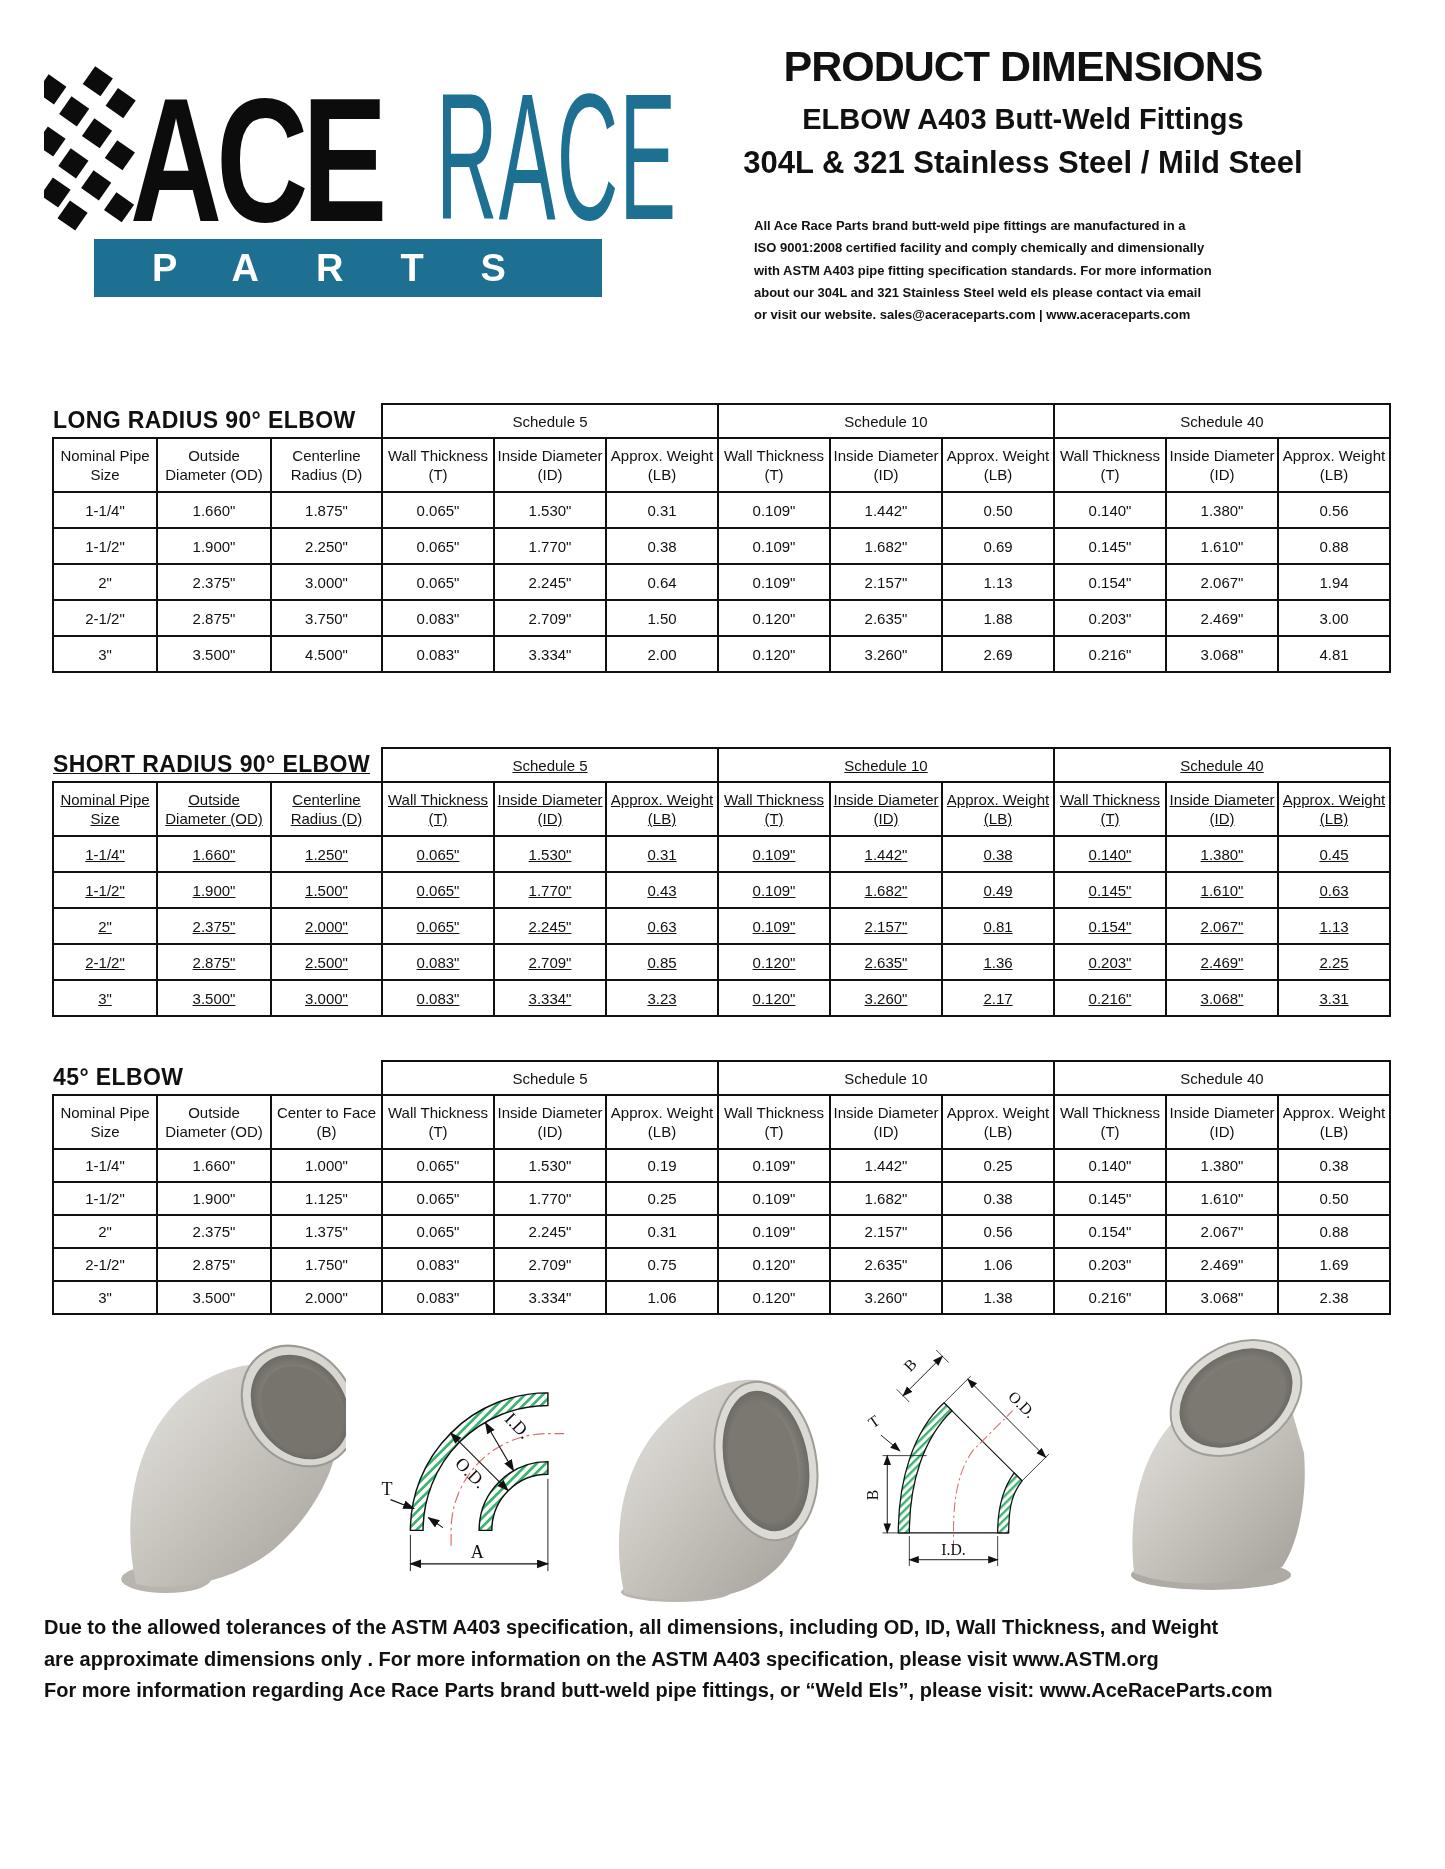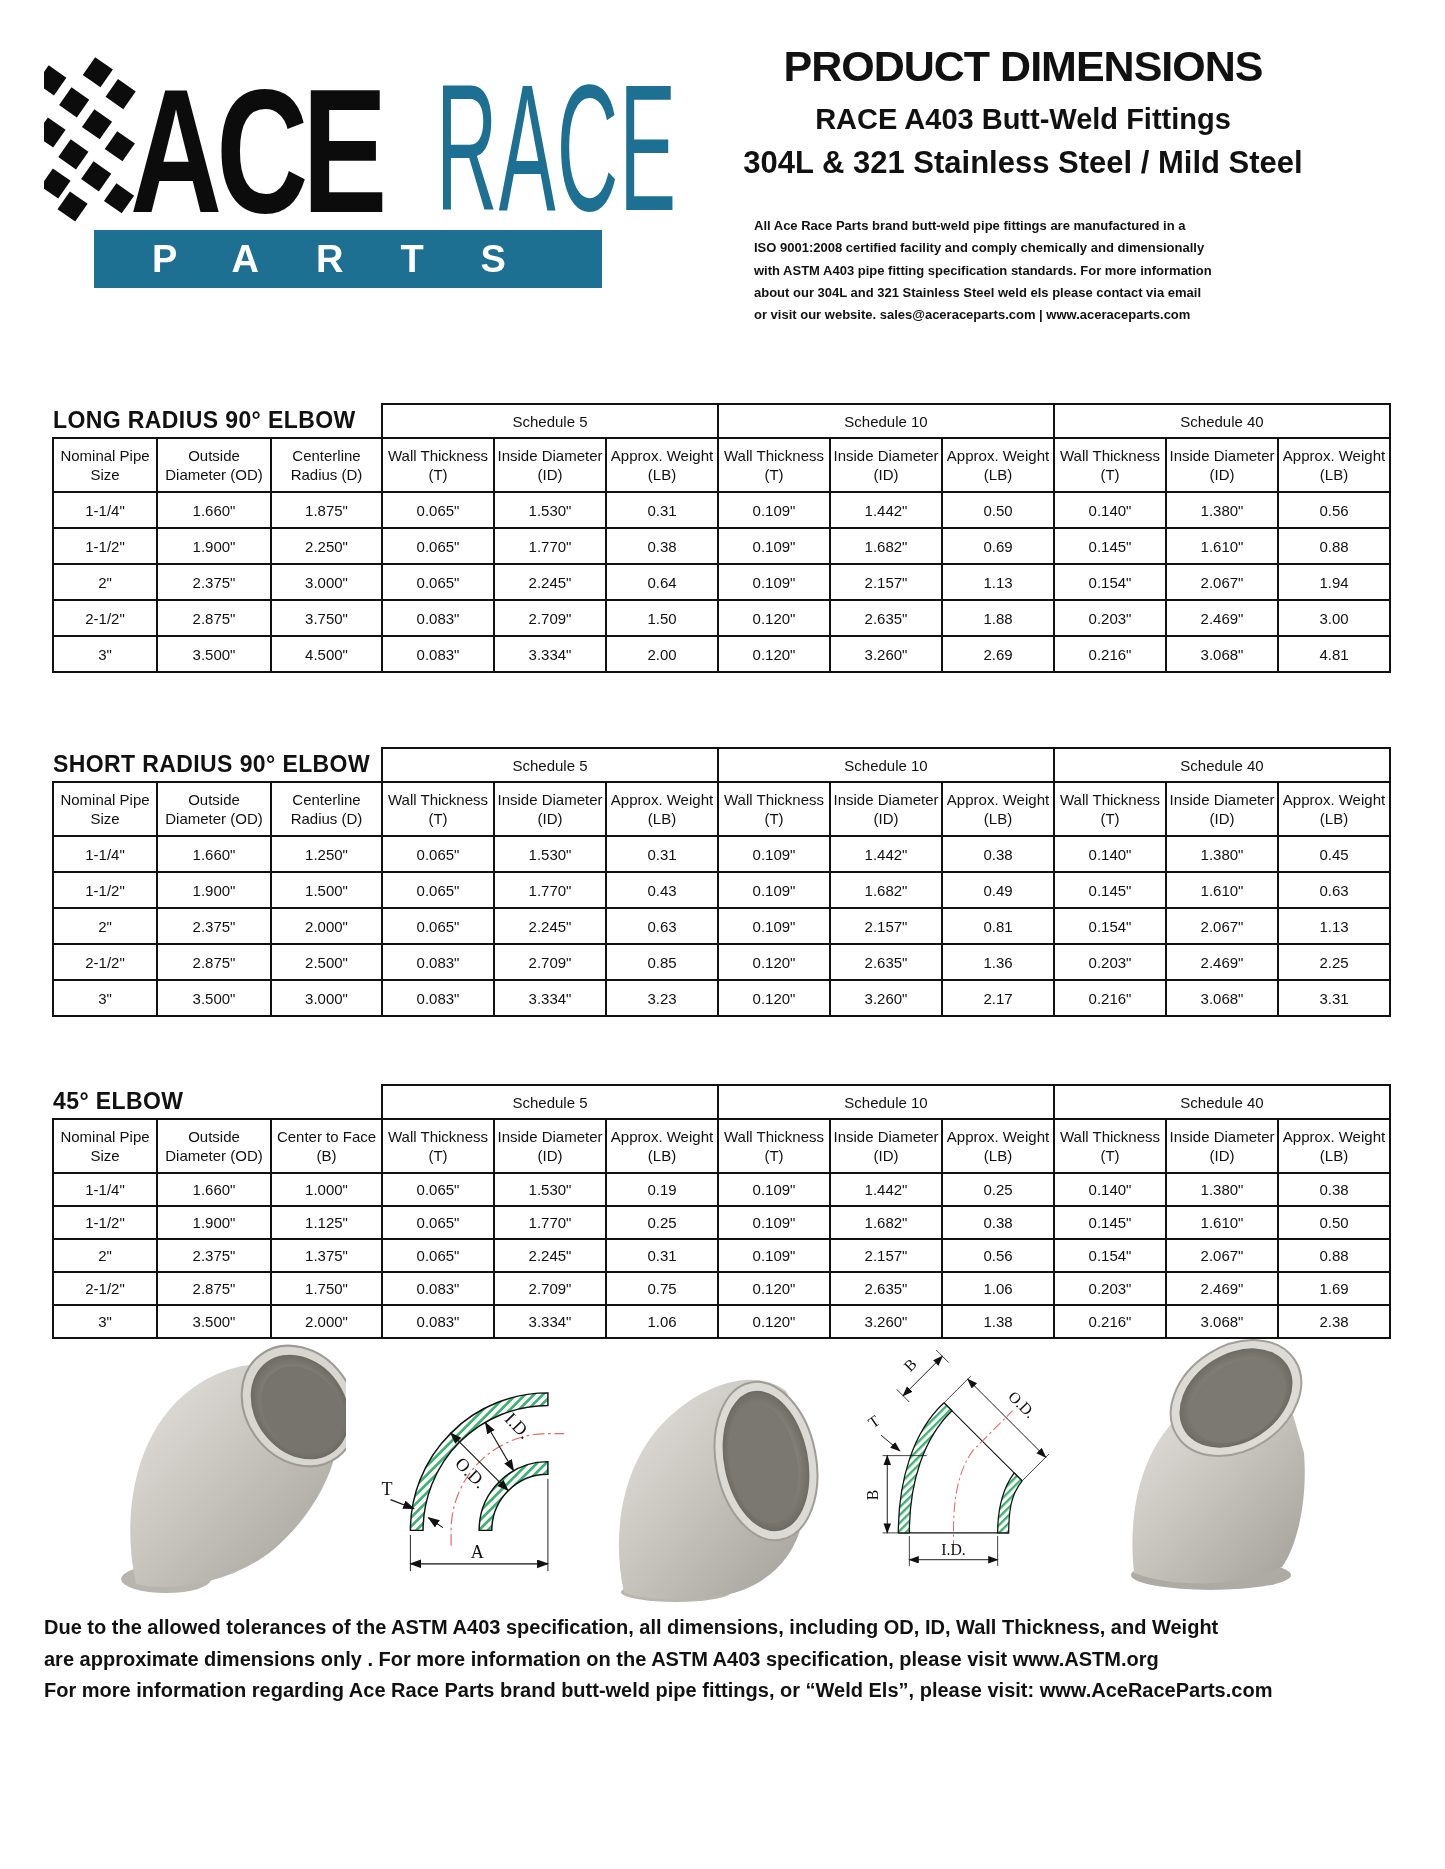--- a/index.html
+++ b/index.html
@@ -1,41 +1,41 @@
 <!DOCTYPE html>
 <html><head>
 <meta charset="utf-8">
 <style>
   html,body{margin:0;padding:0;background:#fff;}
   .page{position:relative;width:1445px;height:1869px;background:#fff;margin:0 auto;overflow:hidden;
         font-family:"Liberation Sans",sans-serif;color:#111;}
 
   
-  .logo{position:absolute;left:44px;top:18px;width:570px;height:280px;}
+  .logo{position:absolute;left:44px;top:27px;width:570px;height:280px;}
   .flag{position:absolute;left:0;top:38px;}
   .ace{position:absolute;left:86px;top:44px;font-size:150px;font-weight:900;letter-spacing:-7px;
        line-height:150px;transform:scale(0.85,1.18);transform-origin:0 0;color:#0c0c0c;white-space:nowrap;}
   .race{position:absolute;left:392px;top:44px;font-size:155px;font-weight:400;letter-spacing:2px;
        line-height:150px;transform:scale(0.55,1.16);transform-origin:0 0;color:#1d7091;white-space:nowrap;}
   .parts{position:absolute;left:50px;top:212px;width:508px;height:58px;background:#1d7091;
        color:#fff;font-size:38px;font-weight:bold;letter-spacing:57px;padding-left:58px;
        line-height:58px;box-sizing:border-box;white-space:nowrap;overflow:hidden;}
 
   
   .head-text{position:absolute;left:628px;top:42px;width:790px;text-align:center;}
   .h-title{font-size:43px;font-weight:900;letter-spacing:-1px;}
   .h-sub1{font-size:29px;font-weight:800;margin-top:12px;}
   .h-sub2{font-size:31px;font-weight:800;margin-top:9px;}
   .h-intro{margin-top:34px;margin-left:126px;width:670px;text-align:left;
            font-size:13px;font-weight:bold;line-height:22.3px;}
 
   
   #tables{position:absolute;left:52px;top:403px;}
   .tblwrap{margin-bottom:74px;}
-  .tblwrap:nth-child(2){margin-bottom:67px;}
+  .tblwrap:nth-child(2){margin-bottom:43px;text-decoration:underline;}
   table{border-collapse:collapse;table-layout:fixed;}
   td{border:2px solid #111;text-align:center;vertical-align:middle;font-size:15px;padding:0;color:#111;}
   .titlecell{border:none;text-align:left;vertical-align:bottom;padding-bottom:3px;}
   .tbltitle{font-weight:bold;font-size:23px;letter-spacing:0.4px;white-space:nowrap;}
   .schedrow td.sched{height:32px;}
   .colhdr{height:52px;line-height:1.28;}
   .datarow td{height:34px;}
   .compact .datarow td{height:31px;}
 
   
@@ -71,21 +71,21 @@
     </svg>
     <div class="ace">ACE</div>
     <div class="race">RACE</div>
     <div class="parts">
       <span>PARTS</span>
     </div>
   </div>
 
   <div class="head-text">
     <div class="h-title">PRODUCT DIMENSIONS</div>
-    <div class="h-sub1">RACE A403 Butt-Weld Fittings</div>
+    <div class="h-sub1">ELBOW A403 Butt-Weld Fittings</div>
     <div class="h-sub2">304L &amp; 321 Stainless Steel / Mild Steel</div>
     <div class="h-intro">
       <div>All Ace Race Parts brand butt-weld pipe fittings are manufactured in a</div>
       <div>ISO 9001:2008 certified facility and comply chemically and dimensionally</div>
       <div>with ASTM A403 pipe fitting specification standards. For more information</div>
       <div>about our 304L and 321 Stainless Steel weld els please contact via email</div>
       <div>or visit our website. sales@aceraceparts.com | www.aceraceparts.com</div>
     </div>
   </div>
 

